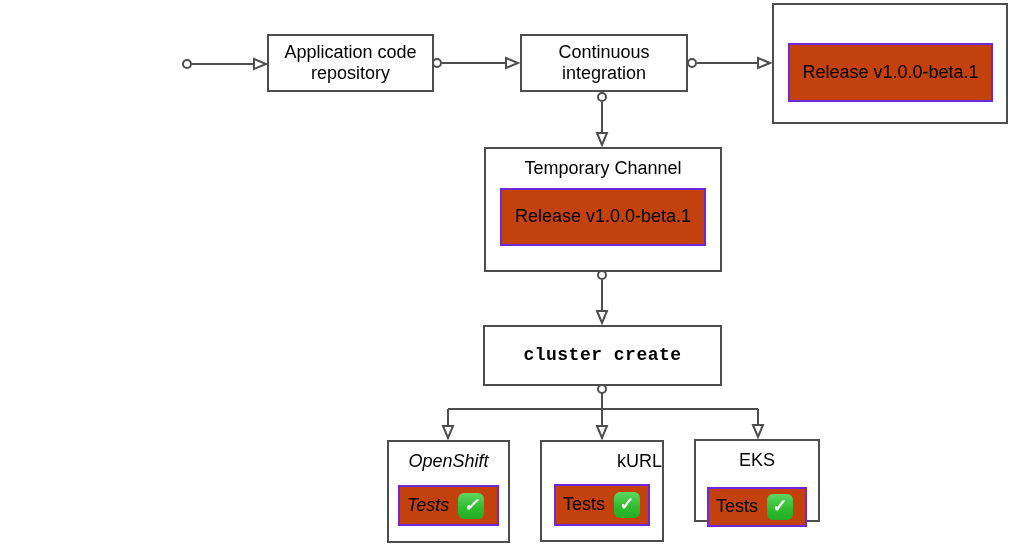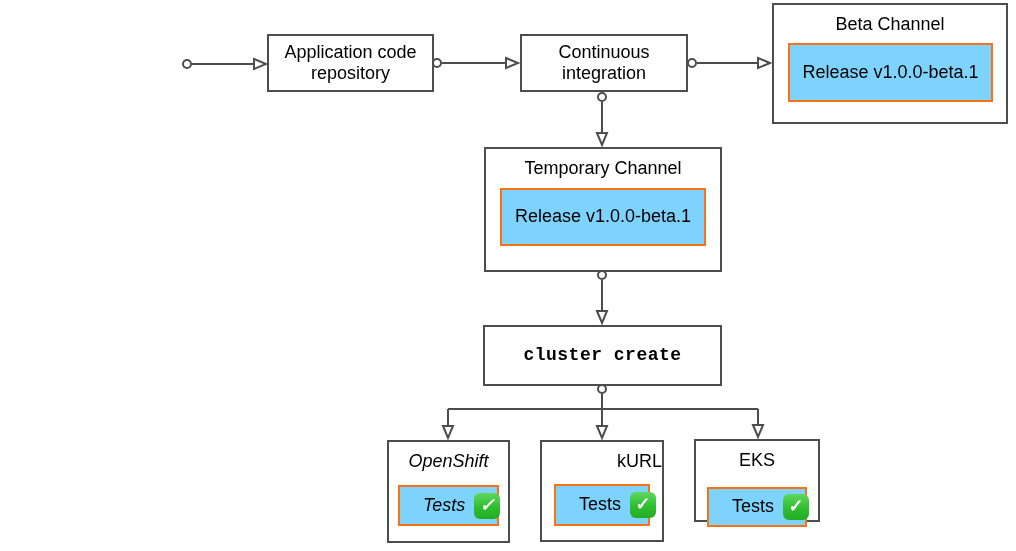--- a/index.html
+++ b/index.html
@@ -33,36 +33,36 @@
     justify-content: center;
     padding: 2px 6px;
   }
   .node.container .node-title {
     display: block;
     margin-top: 9px;
     font-size: 18px;
   }
   .inner-box {
     position: absolute;
-    background: #7dd3fc;
-    border: 2px solid #f97316;
+    background: #c2410c;
+    border: 2px solid #6d28d9;
     box-sizing: border-box;
     display: flex;
     align-items: center;
     justify-content: center;
   }
   .mono-label {
     font-family: "Liberation Mono", "DejaVu Sans Mono", monospace;
     font-weight: bold;
     font-size: 18px;
     letter-spacing: 0.5px;
   }
   .tests-box {
     justify-content: flex-start;
-    padding-left: 23px;
+    padding-left: 7px;
     gap: 9px;
   }
   .check-icon {
     display: inline-flex;
     align-items: center;
     justify-content: center;
     width: 26px;
     height: 26px;
     border-radius: 6px;
     background: linear-gradient(180deg, #5fd75f 0%, #2fbe2f 55%, #23ad23 100%);
@@ -111,21 +111,20 @@
 
   <div class="node simple" style="left:520px; top:34px; width:168px; height:58px;">
     <span>Continuous integration</span>
   </div>
 
   <div class="node simple" style="left:267px; top:34px; width:167px; height:58px;">
     <span>Application code repository</span>
   </div>
 
   <div class="node container" style="left:772px; top:3px; width:236px; height:121px;">
-    <span class="node-title">Beta Channel</span>
     <div class="inner-box" style="left:14px; top:38px; width:205px; height:59px;">
       <span>Release v1.0.0-beta.1</span>
     </div>
   </div>
 
   <div class="node container" style="left:484px; top:147px; width:238px; height:125px;">
     <span class="node-title">Temporary Channel</span>
     <div class="inner-box" style="left:14px; top:39px; width:206px; height:58px;">
       <span>Release v1.0.0-beta.1</span>
     </div>

